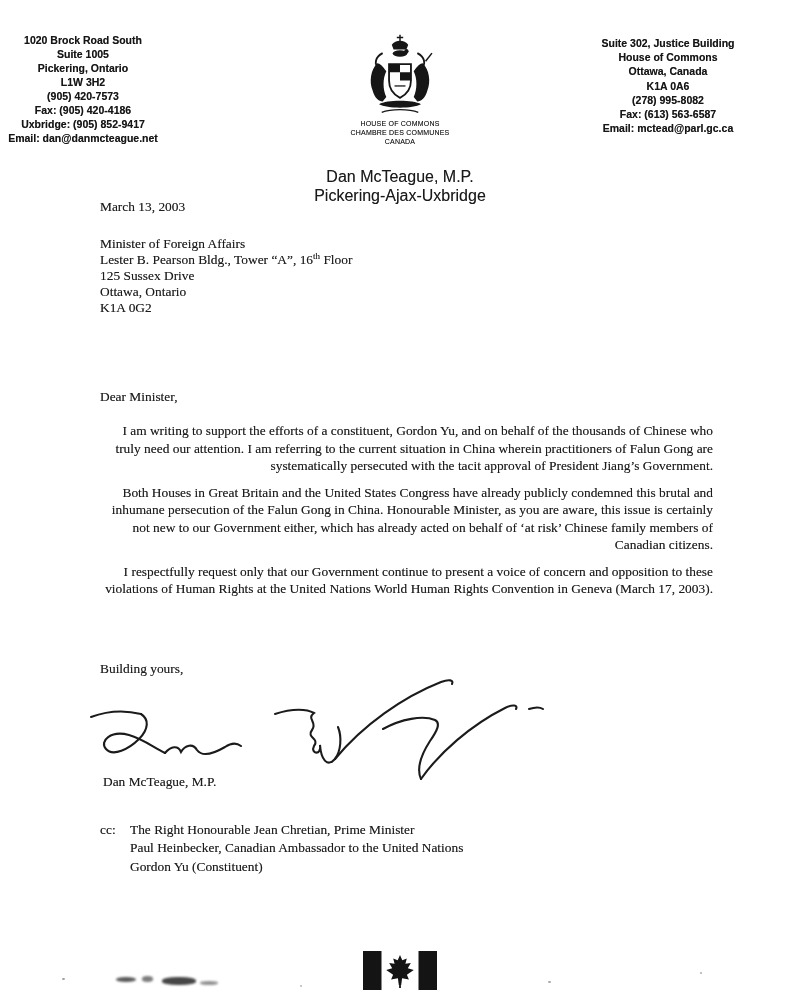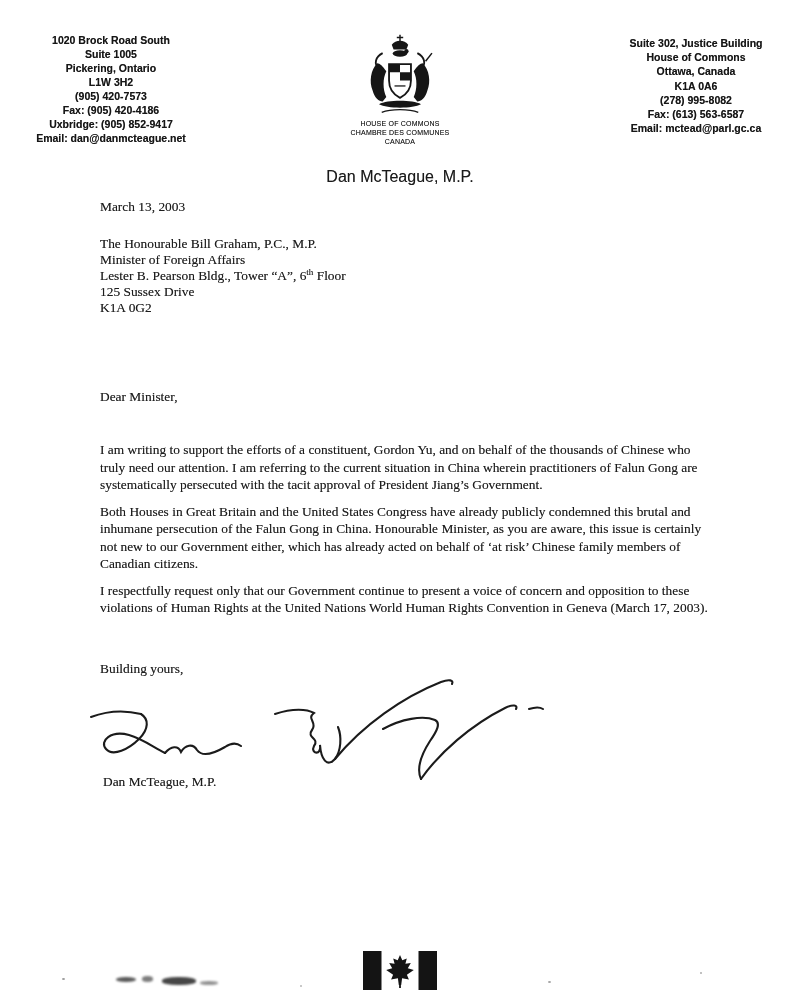--- a/index.html
+++ b/index.html
@@ -7,21 +7,20 @@
     position:relative;width:800px;height:995px;margin:0 auto;
     background:#ffffff;overflow:hidden;
     font-family:"Liberation Serif",serif;color:#1d1d1d;
   }
   
   .addr{
     position:absolute;text-align:center;
     font-family:"Liberation Sans",sans-serif;font-weight:700;
     font-size:10.5px;color:#161616;
     text-shadow:0 0 .5px rgba(20,20,20,.55);
-    margin-left:28px;
   }
   .addr-left{top:33px;left:8px;width:150px;line-height:14px;}
   .addr-right{top:36px;left:588px;width:160px;line-height:14.2px;}
   .crest-block{position:absolute;top:33px;left:340px;width:120px;text-align:center;}
   .crest-block svg{display:block;margin:0 auto;}
   .crest-caption{
     margin-top:2px;font-family:"Liberation Sans",sans-serif;
     font-size:7px;line-height:9px;letter-spacing:.2px;color:#222;
     text-shadow:0 0 .5px rgba(20,20,20,.5);
   }
@@ -29,21 +28,21 @@
     position:absolute;top:167px;left:240px;width:320px;text-align:center;
     font-family:"Liberation Sans",sans-serif;font-size:16px;line-height:19px;
     color:#1a1a1a;text-shadow:0 0 .5px rgba(20,20,20,.45);
   }
   
   .serif-text{font-size:13.4px;text-shadow:0 0 .5px rgba(25,25,25,.5);font-family:Liberation Serif, serif;}
   .date{position:absolute;top:199px;left:100px;}
   .recipient{position:absolute;top:236px;left:100px;line-height:16px;}
   .recipient sup{font-size:9px;vertical-align:super;line-height:0;}
   .salutation{position:absolute;top:389px;left:100px;}
-  .body-text{position:absolute;top:441px;left:100px;width:613px;line-height:17.5px;}
+  .body-text{position:absolute;top:422px;left:100px;width:613px;line-height:17.5px;text-align:right;}
   .body-text p{margin:0 0 9px 0;}
   .closing{position:absolute;top:661px;left:100px;}
   .signature-svg{position:absolute;top:667px;left:85px;}
   .signer{position:absolute;top:774px;left:103px;}
   .cc-block{position:absolute;top:821px;left:100px;display:flex;line-height:18.3px;}
   .cc-label{width:30px;}
   
   .flag{position:absolute;top:951px;left:363px;}
   .smudge{position:absolute;top:973px;left:116px;width:150px;height:16px;filter:blur(1.1px);}
   .smudge span{position:absolute;background:#262626;border-radius:45%;}
@@ -104,29 +103,30 @@
     <div>House of Commons</div>
     <div>Ottawa, Canada</div>
     <div>K1A 0A6</div>
     <div>(278) 995-8082</div>
     <div>Fax: (613) 563-6587</div>
     <div>Email: mctead@parl.gc.ca</div>
   </div>
 
   <div class="name-block">
     <div>Dan McTeague, M.P.</div>
+    <div>Pickering-Ajax-Uxbridge</div>
   </div>
 
   <div class="date serif-text">March 13, 2003</div>
 
   <div class="recipient serif-text">
-    <div>The Honourable Bill Graham, P.C., M.P.</div>
     <div>Minister of Foreign Affairs</div>
-    <div><span>Lester B. Pearson Bldg., Tower “A”, 6</span><sup>th</sup><span> Floor</span></div>
+    <div><span>Lester B. Pearson Bldg., Tower “A”, 16</span><sup>th</sup><span> Floor</span></div>
     <div>125 Sussex Drive</div>
+    <div>Ottawa, Ontario</div>
     <div>K1A 0G2</div>
   </div>
 
   <div class="salutation serif-text">Dear Minister,</div>
 
   <div class="body-text serif-text">
     <p>I am writing to support the efforts of a constituent, Gordon Yu, and on behalf of the thousands of Chinese who truly need our attention. I am referring to the current situation in China wherein practitioners of Falun Gong are systematically persecuted with the tacit approval of President Jiang’s Government.</p>
     <p>Both Houses in Great Britain and the United States Congress have already publicly condemned this brutal and inhumane persecution of the Falun Gong in China. Honourable Minister, as you are aware, this issue is certainly not new to our Government either, which has already acted on behalf of ‘at risk’ Chinese family members of Canadian citizens.</p>
     <p>I respectfully request only that our Government continue to present a voice of concern and opposition to these violations of Human Rights at the United Nations World Human Rights Convention in Geneva (March 17, 2003).</p>
   </div>
@@ -141,20 +141,28 @@
       <path d="M190,47 C208,41 222,42 229,46 C221,52 233,55 227,63 C221,71 235,71 229,79 C225,87 237,89 235,78 C236,92 242,101 250,92 C256,84 257,70 253,60"></path>
       <path d="M250,92 C278,58 318,30 356,15 C364,12 369,13 367,17"></path>
       <path d="M298,62 C316,52 338,48 350,53 C356,56 352,64 345,74 C336,88 331,101 336,112"></path>
       <path d="M336,112 C354,86 386,58 420,41 C428,37 433,38 431,42"></path>
       <path d="M444,42 C450,40 455,40 458,42"></path>
     </g>
   </svg>
 
   <div class="signer serif-text">Dan McTeague, M.P.</div>
 
+  <div class="cc-block serif-text">
+    <span class="cc-label">cc:</span>
+    <span class="cc-lines">
+      <div>The Right Honourable Jean Chretian, Prime Minister</div>
+      <div>Paul Heinbecker, Canadian Ambassador to the United Nations</div>
+      <div>Gordon Yu (Constituent)</div>
+    </span>
+  </div>
 
   <svg class="flag" width="74" height="39" viewBox="0 0 74 39">
     <g fill="#141414">
       <rect x="0" y="0" width="18.5" height="39"></rect>
       <rect x="55.5" y="0" width="18.5" height="39"></rect>
       <path d="M37,4 L39.3,9.2 L43.8,7.6 L42.4,12.8 L47.8,11.9 L44.8,17.2 L50.8,18.9 L43.9,23.8 L45.9,28.6 L39.1,27.2 L38.2,34 L35.8,34 L34.9,27.2 L28.1,28.6 L30.1,23.8 L23.2,18.9 L29.2,17.2 L26.2,11.9 L31.6,12.8 L30.2,7.6 L34.7,9.2 Z"></path>
       <rect x="36.1" y="30" width="1.8" height="7"></rect>
     </g>
   </svg>
 

